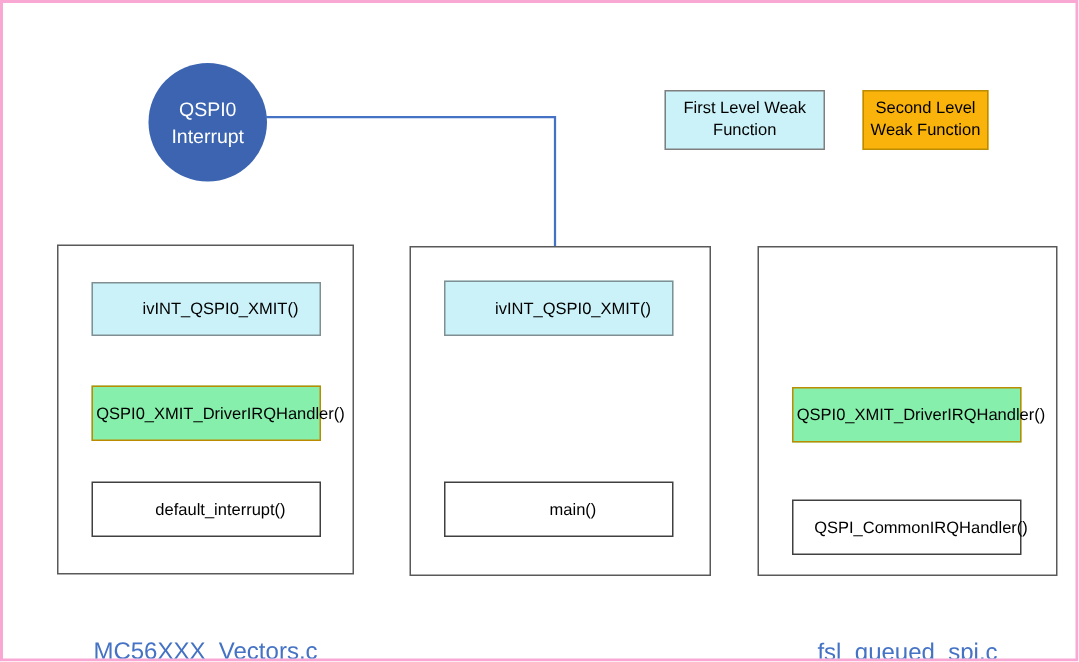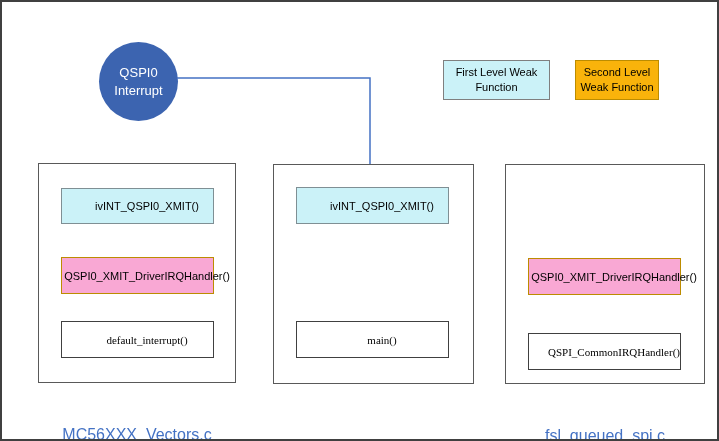--- a/index.html
+++ b/index.html
@@ -1,19 +1,19 @@
 <!DOCTYPE html>
 <html><head>
 <meta charset="utf-8">
 <style>
   html,body{margin:0;padding:0;background:#fff;}
   .frame{
     position:relative;
     width:715px;height:437px;
-    border:2px solid #404040;
+    border:2px solid #f9a8d4;
     background:#ffffff;
     font-family:"Liberation Sans", sans-serif;
     overflow:hidden;
   }
   .circle{
     position:absolute;left:97px;top:40px;
     width:79px;height:79px;border-radius:50%;
     background:#3c64b0;
     color:#ffffff;font-size:13px;line-height:1.35;
     display:flex;align-items:center;justify-content:center;
@@ -52,22 +52,22 @@
   }
   .fn-box{
     position:absolute;left:22px;width:153px;height:37px;
     display:flex;align-items:center;justify-content:center;
     font-size:11px;color:#000;text-align:center;
     box-sizing:border-box;background:#ffffff;
     white-space:nowrap;
     padding-left:19px;
   }
   .fn-first{background:#cbf2f8;border:1px solid #7f8f94;}
-  .fn-second{background:#f9a8d4;border:1px solid #bc8c00;text-align:right;}
-  .fn-normal{background:#ffffff;border:1px solid #404040;font-family:Liberation Serif, serif;}
+  .fn-second{background:#86efac;border:1px solid #bc8c00;text-align:right;}
+  .fn-normal{background:#ffffff;border:1px solid #404040;}
   .c1 .row1{top:24px;height:36px;}
   .c1 .row2{top:93px;}
   .c1 .row3{top:157px;}
   .c2 .row1{top:22px;}
   .c2 .row3{top:156px;}
   .c3 .row2{top:93px;}
   .c3 .row3{top:168px;}
 </style>
 </head>
 <body>

